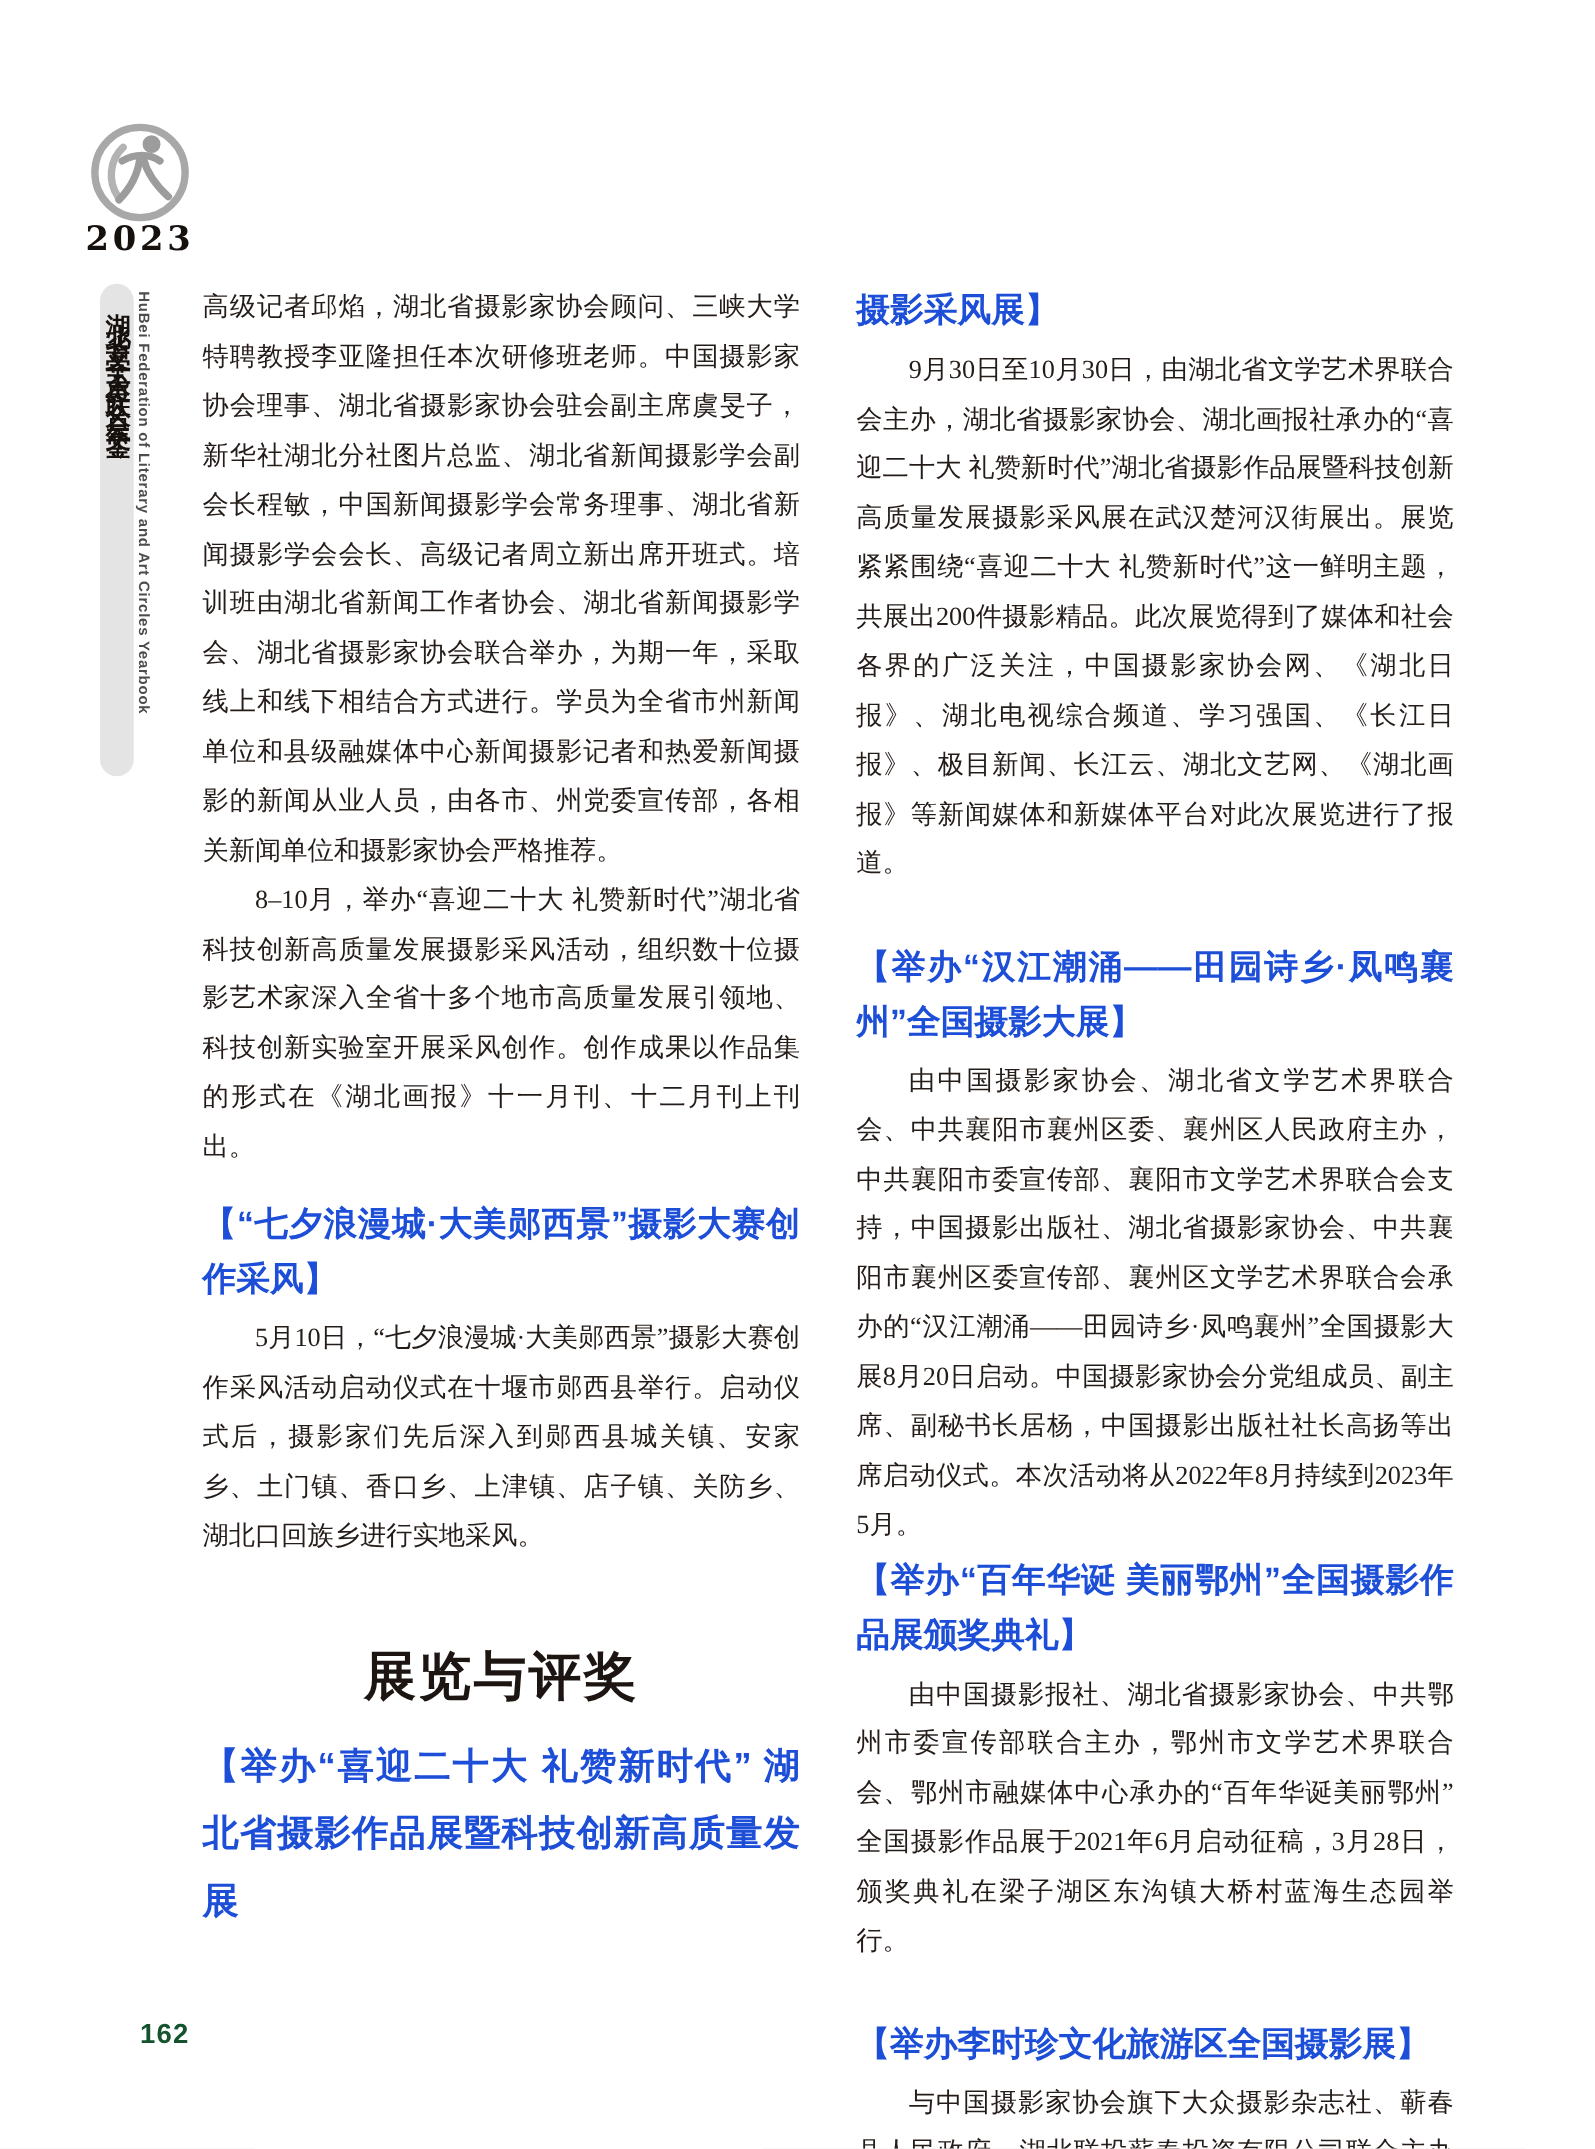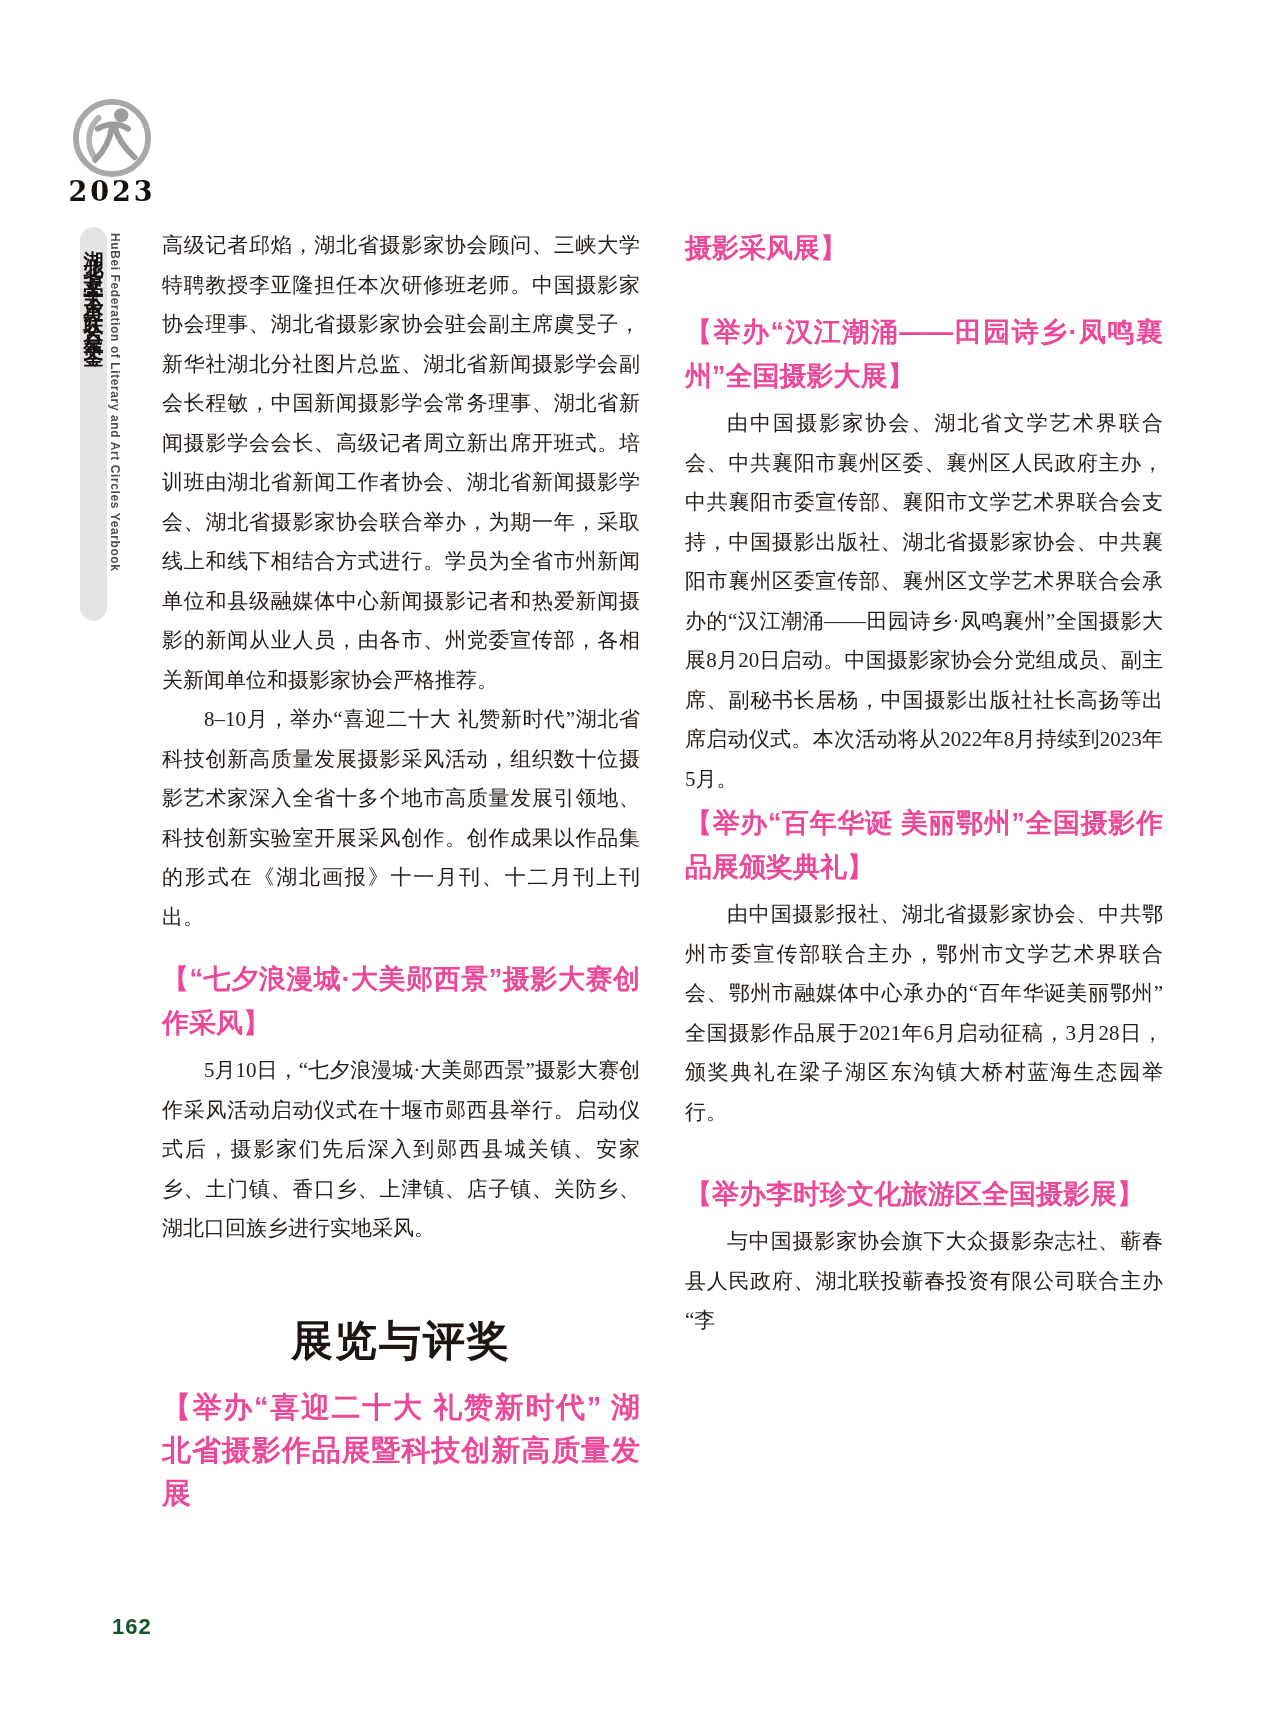--- a/index.html
+++ b/index.html
@@ -43,29 +43,29 @@
     position:absolute;top:226px;width:478px;
     font-size:21px;line-height:39.5px;
     text-align:justify;
   }
   .col-left{left:162px;}
   .col-right{left:685px;}
   p.body{margin:0;text-indent:2em;}
   p.body.no-indent{text-indent:0;}
   .entry-heading{
     font-family:"Liberation Sans", sans-serif;
-    font-weight:bold;color:#ec4899;
+    font-weight:bold;color:#1d4ed8;
     font-size:27px;line-height:44px;
     margin:20px 0 6px 0;
     text-align:justify;
   }
   .entry-heading.mt-0{margin-top:0;}
   .entry-heading.mt-xs{margin-top:2px;}
   .entry-heading.mt-lg{margin-top:40px;}
-  .entry-heading.split-start{font-size:29px;line-height:43px;}
+  .entry-heading.split-start{font-size:29px;line-height:54px;}
   .section-title{
     font-family:"Liberation Sans", sans-serif;
     font-weight:bold;color:#1c1512;
     font-size:42px;line-height:50px;letter-spacing:2px;
     text-align:center;
     margin:67px 0 0 0;
   }
   .page-number{
     position:absolute;left:112px;top:1614px;
     font-family:"Liberation Sans", sans-serif;
@@ -100,20 +100,21 @@
     <h3 class="entry-heading">【“七夕浪漫城·大美郧西景”摄影大赛创作采风】</h3>
     <p class="body">5月10日，“七夕浪漫城·大美郧西景”摄影大赛创作采风活动启动仪式在十堰市郧西县举行。启动仪式后，摄影家们先后深入到郧西县城关镇、安家乡、土门镇、香口乡、上津镇、店子镇、关防乡、湖北口回族乡进行实地采风。</p>
 
     <h1 class="section-title">展览与评奖</h1>
 
     <h3 class="entry-heading split-start">【举办“喜迎二十大 礼赞新时代” 湖北省摄影作品展暨科技创新高质量发展</h3>
   </section>
 
   <section class="col col-right">
     <h3 class="entry-heading mt-0">摄影采风展】</h3>
+    <p class="body">9月30日至10月30日，由湖北省文学艺术界联合会主办，湖北省摄影家协会、湖北画报社承办的“喜迎二十大 礼赞新时代”湖北省摄影作品展暨科技创新高质量发展摄影采风展在武汉楚河汉街展出。展览紧紧围绕“喜迎二十大 礼赞新时代”这一鲜明主题，共展出200件摄影精品。此次展览得到了媒体和社会各界的广泛关注，中国摄影家协会网、《湖北日报》、湖北电视综合频道、学习强国、《长江日报》、极目新闻、长江云、湖北文艺网、《湖北画报》等新闻媒体和新媒体平台对此次展览进行了报道。</p>
 
     <h3 class="entry-heading mt-lg">【举办“汉江潮涌——田园诗乡·凤鸣襄州”全国摄影大展】</h3>
     <p class="body">由中国摄影家协会、湖北省文学艺术界联合会、中共襄阳市襄州区委、襄州区人民政府主办，中共襄阳市委宣传部、襄阳市文学艺术界联合会支持，中国摄影出版社、湖北省摄影家协会、中共襄阳市襄州区委宣传部、襄州区文学艺术界联合会承办的“汉江潮涌——田园诗乡·凤鸣襄州”全国摄影大展8月20日启动。中国摄影家协会分党组成员、副主席、副秘书长居杨，中国摄影出版社社长高扬等出席启动仪式。本次活动将从2022年8月持续到2023年5月。</p>
 
     <h3 class="entry-heading mt-xs">【举办“百年华诞 美丽鄂州”全国摄影作品展颁奖典礼】</h3>
     <p class="body">由中国摄影报社、湖北省摄影家协会、中共鄂州市委宣传部联合主办，鄂州市文学艺术界联合会、鄂州市融媒体中心承办的“百年华诞美丽鄂州”全国摄影作品展于2021年6月启动征稿，3月28日，颁奖典礼在梁子湖区东沟镇大桥村蓝海生态园举行。</p>
 
     <h3 class="entry-heading mt-lg">【举办李时珍文化旅游区全国摄影展】</h3>
     <p class="body">与中国摄影家协会旗下大众摄影杂志社、蕲春县人民政府、湖北联投蕲春投资有限公司联合主办“李</p>
   </section>

